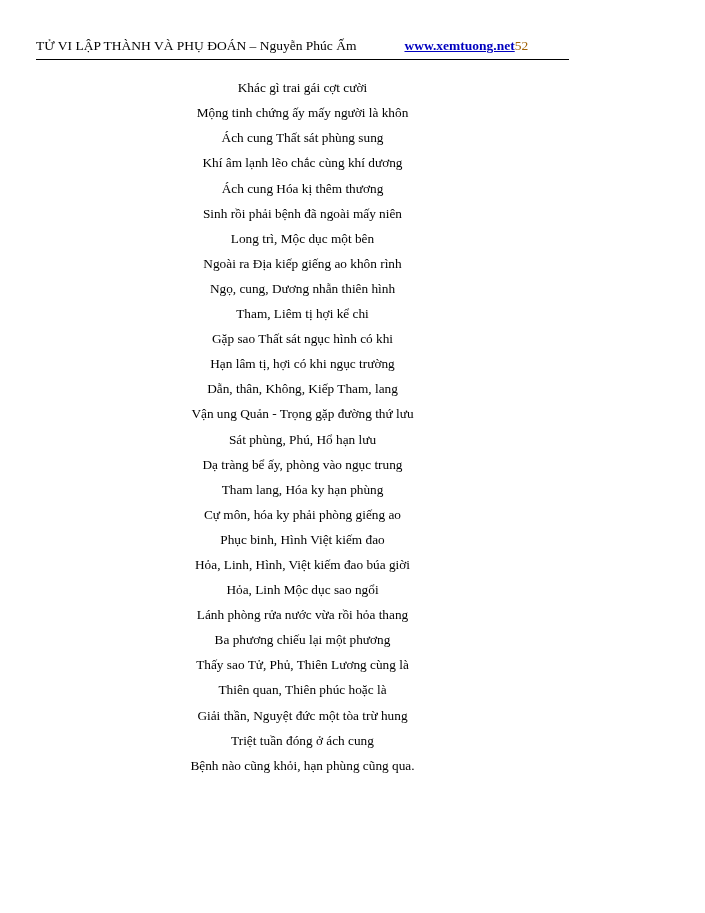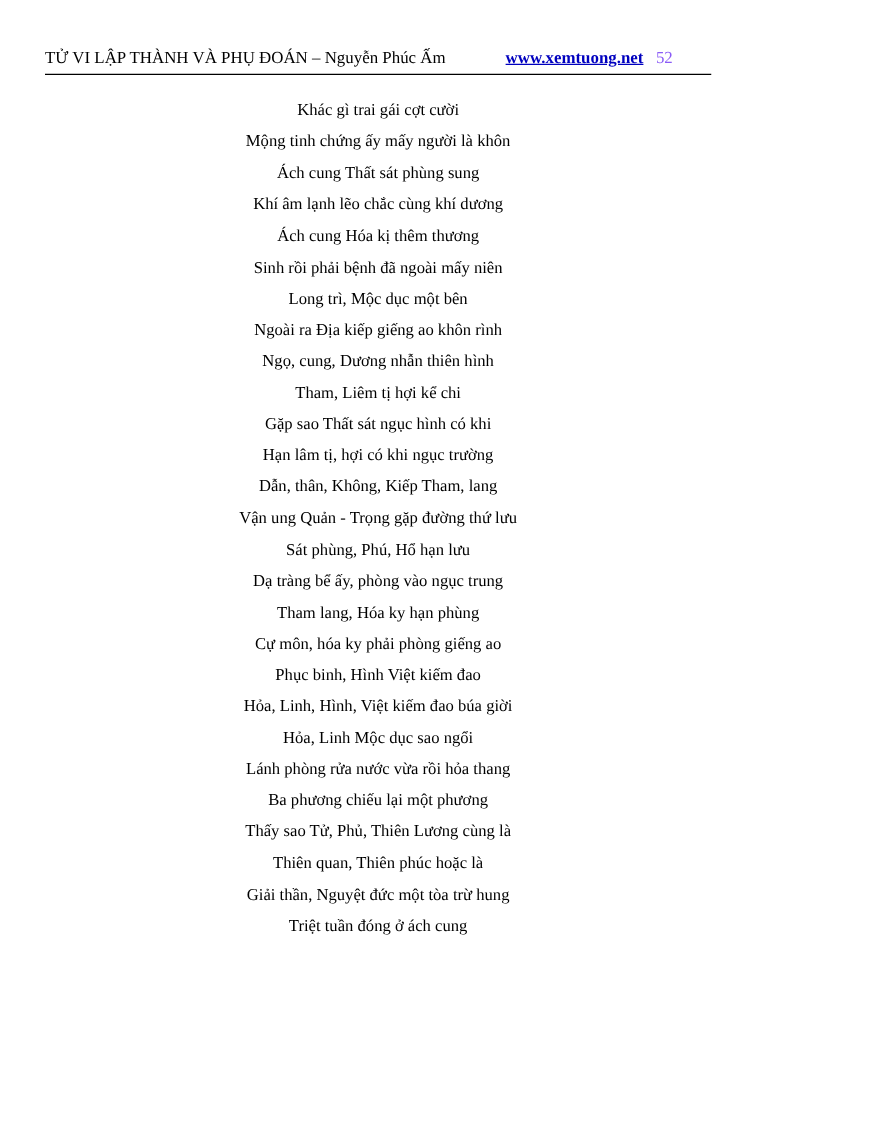--- a/index.html
+++ b/index.html
@@ -33,22 +33,21 @@
   }
   .header-spacer {
     flex: 0 0 48px;
   }
   .header-link {
     color: #0000bf;
     font-weight: bold;
     font-size: 13.5px;
   }
   .header-page {
-    margin-left: 10px;
-    color: #8b5cf6;
+    color: #a16207;
     font-size: 13.5px;
   }
   .header-rule {
     margin-top: 5px;
     border-top: 1px solid #000000;
     width: 100%;
   }
   .poem {
     margin-top: 15px;
     text-align: center;
@@ -93,15 +92,16 @@
     <div class="poem-line">Cự môn, hóa ky phải phòng giếng ao</div>
     <div class="poem-line">Phục binh, Hình Việt kiếm đao</div>
     <div class="poem-line">Hỏa, Linh, Hình, Việt kiếm đao búa giời</div>
     <div class="poem-line">Hỏa, Linh Mộc dục sao ngổi</div>
     <div class="poem-line">Lánh phòng rửa nước vừa rồi hỏa thang</div>
     <div class="poem-line">Ba phương chiếu lại một phương</div>
     <div class="poem-line">Thấy sao Tử, Phủ, Thiên Lương cùng là</div>
     <div class="poem-line">Thiên quan, Thiên phúc hoặc là</div>
     <div class="poem-line">Giải thần, Nguyệt đức một tòa trừ hung</div>
     <div class="poem-line">Triệt tuần đóng ở ách cung</div>
+    <div class="poem-line">Bệnh nào cũng khỏi, hạn phùng cũng qua.</div>
   </div>
 
 </div>
 
 </body></html>

